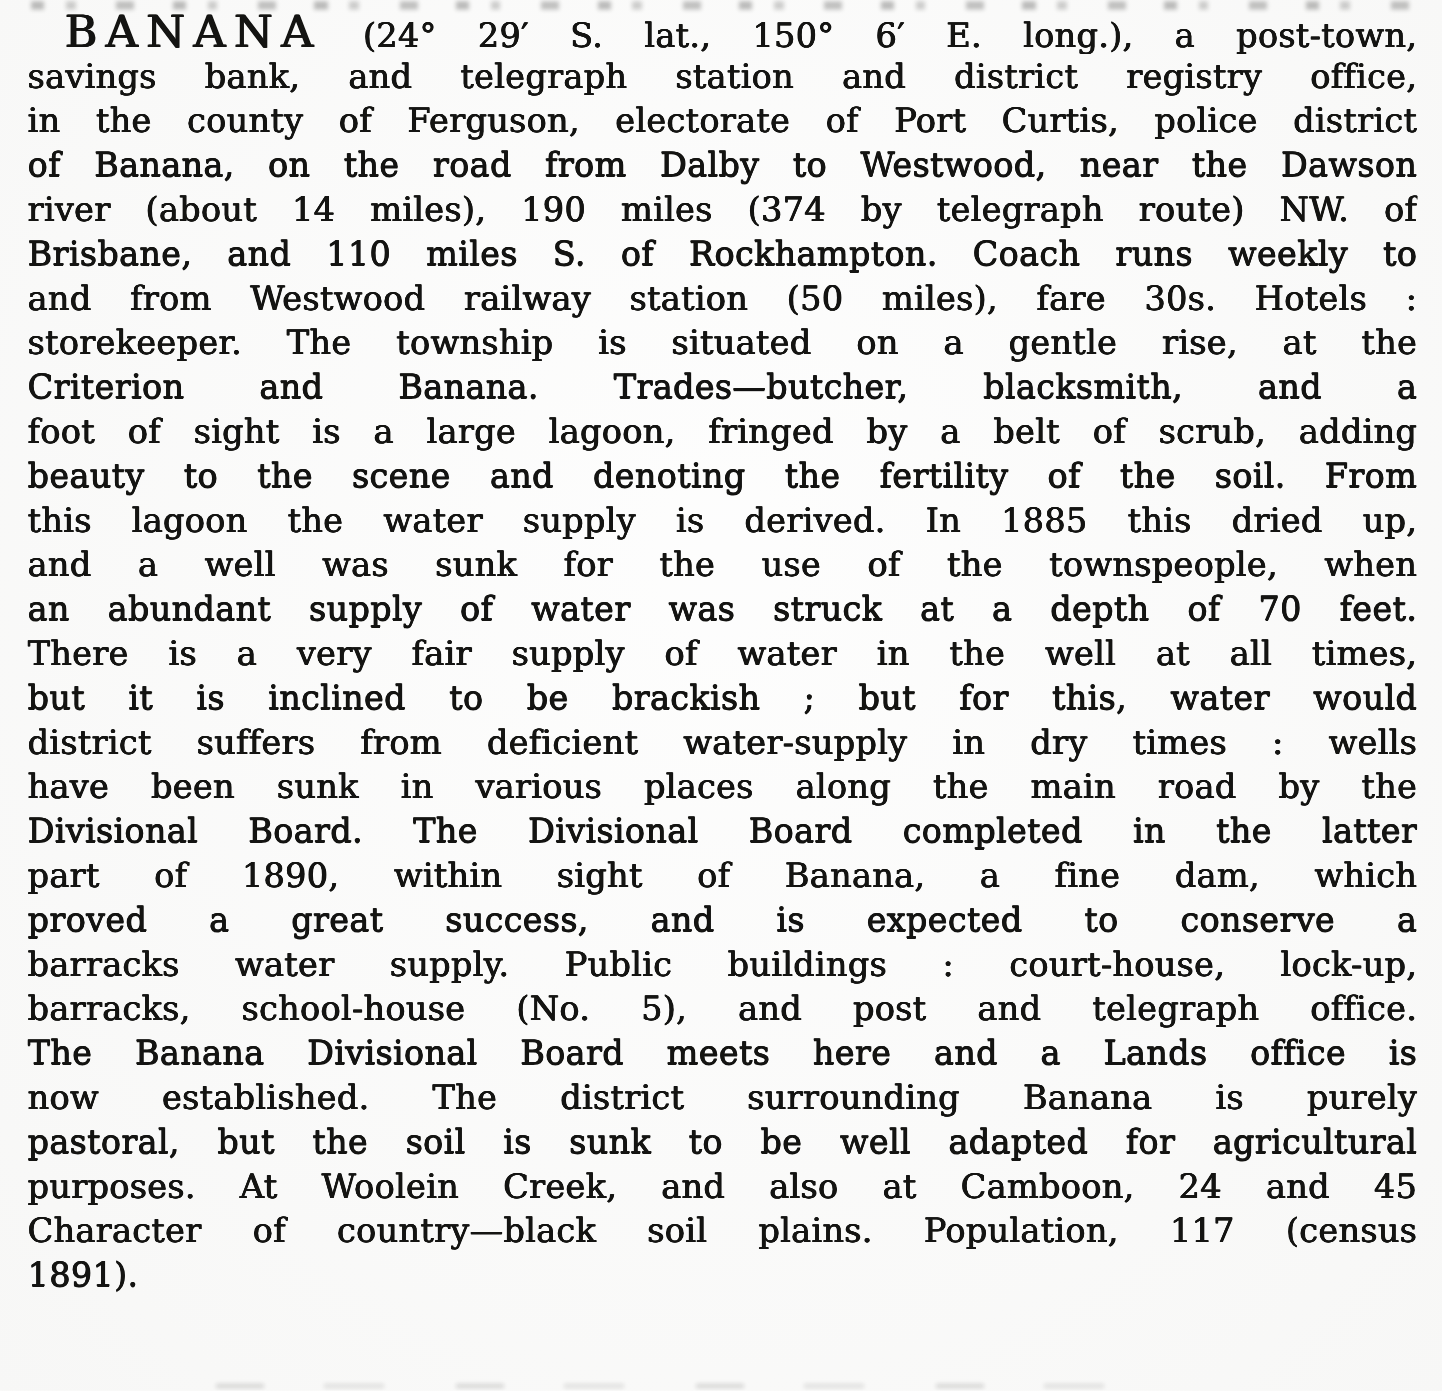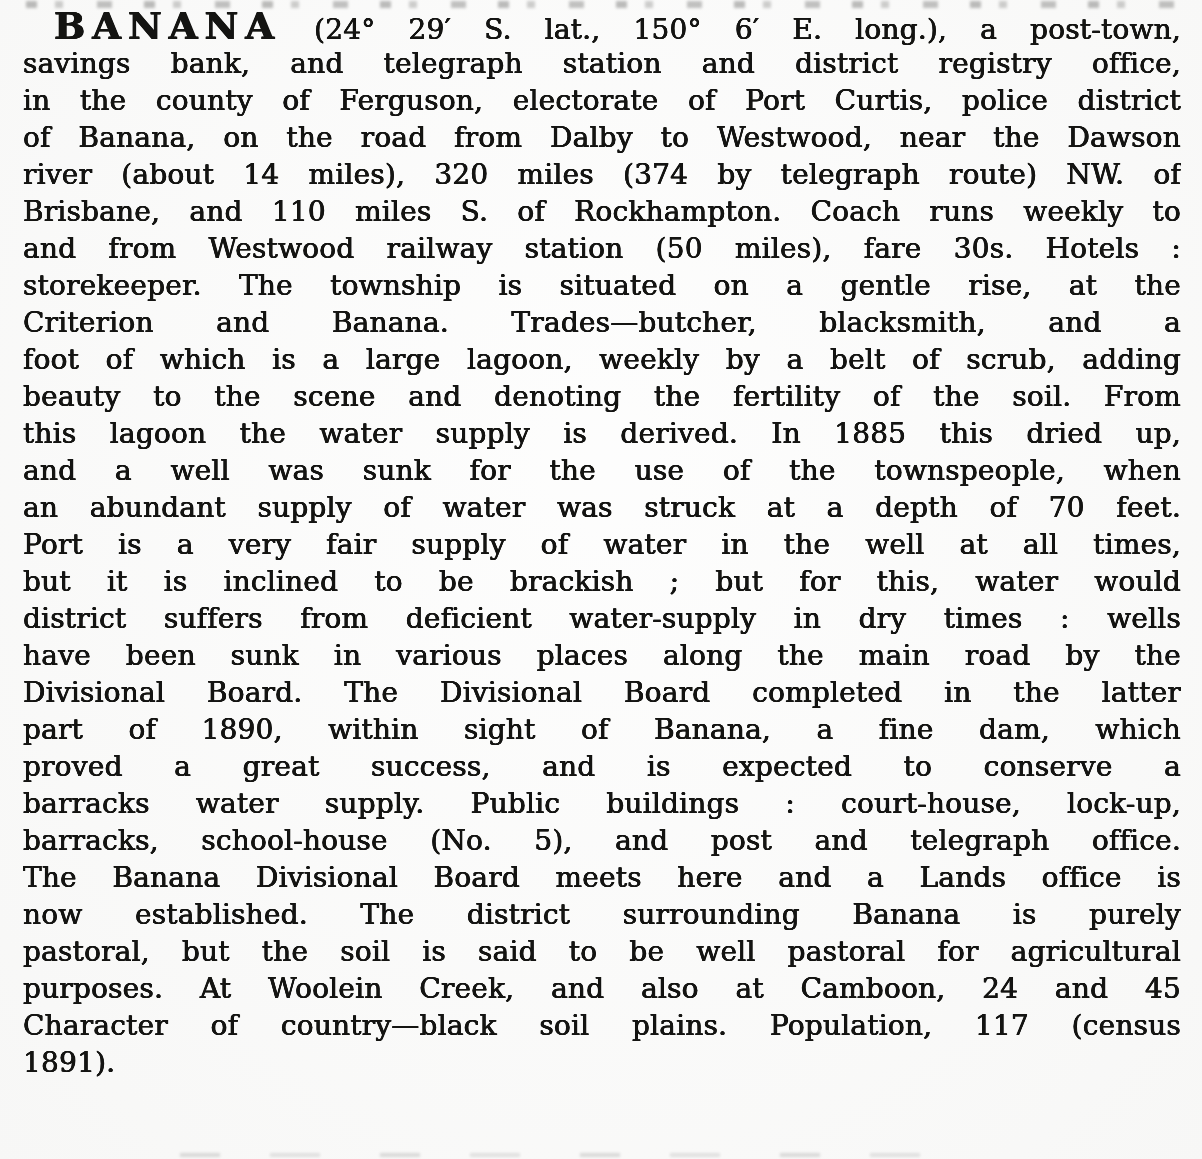--- a/index.html
+++ b/index.html
@@ -31,21 +31,21 @@
     text-align-last: justify;
     letter-spacing: 0.2px;
     word-spacing: 1.5px;
     white-space: normal;
     text-shadow: 0.35px 0 0 currentColor, -0.35px 0 0 currentColor, 0 0.25px 0 currentColor;
   }
   .first-line {
     padding-left: 31px;
   }
   .headword {
-    font-weight: bold;
+    font-weight: normal;
     font-size: 37px;
     letter-spacing: 7px;
     text-shadow: 0.6px 0 0 currentColor, -0.6px 0 0 currentColor, 0 0.4px 0 currentColor;
   }
   .last-line {
     text-align: center;
     text-align-last: left;
   }
   
   .artifact-top {
@@ -75,41 +75,41 @@
   <div class="artifact-top"></div>
 
   <div class="line first-line">
     <span class="headword">BANANA</span>
     <span>(24° 29′ S. lat., 150° 6′ E. long.), a post-town,</span>
   </div>
 
   <div class="line">savings bank, and telegraph station and district registry office,</div>
   <div class="line">in the county of Ferguson, electorate of Port Curtis, police district</div>
   <div class="line">of Banana, on the road from Dalby to Westwood, near the Dawson</div>
-  <div class="line">river (about 14 miles), 320 miles (374 by telegraph route) NW. of</div>
+  <div class="line">river (about 14 miles), 190 miles (374 by telegraph route) NW. of</div>
   <div class="line">Brisbane, and 110 miles S. of Rockhampton. Coach runs weekly to</div>
   <div class="line">and from Westwood railway station (50 miles), fare 30s. Hotels :</div>
   <div class="line">storekeeper. The township is situated on a gentle rise, at the</div>
   <div class="line">Criterion and Banana. Trades—butcher, blacksmith, and a</div>
-  <div class="line">foot of which is a large lagoon, weekly by a belt of scrub, adding</div>
+  <div class="line">foot of sight is a large lagoon, fringed by a belt of scrub, adding</div>
   <div class="line">beauty to the scene and denoting the fertility of the soil. From</div>
   <div class="line">this lagoon the water supply is derived. In 1885 this dried up,</div>
   <div class="line">and a well was sunk for the use of the townspeople, when</div>
   <div class="line">an abundant supply of water was struck at a depth of 70 feet.</div>
-  <div class="line">Port is a very fair supply of water in the well at all times,</div>
+  <div class="line">There is a very fair supply of water in the well at all times,</div>
   <div class="line">but it is inclined to be brackish ; but for this, water would</div>
   <div class="line">district suffers from deficient water-supply in dry times : wells</div>
   <div class="line">have been sunk in various places along the main road by the</div>
   <div class="line">Divisional Board. The Divisional Board completed in the latter</div>
   <div class="line">part of 1890, within sight of Banana, a fine dam, which</div>
   <div class="line">proved a great success, and is expected to conserve a</div>
   <div class="line">barracks water supply. Public buildings : court-house, lock-up,</div>
   <div class="line">barracks, school-house (No. 5), and post and telegraph office.</div>
   <div class="line">The Banana Divisional Board meets here and a Lands office is</div>
   <div class="line">now established. The district surrounding Banana is purely</div>
-  <div class="line">pastoral, but the soil is said to be well pastoral for agricultural</div>
+  <div class="line">pastoral, but the soil is sunk to be well adapted for agricultural</div>
   <div class="line">purposes. At Woolein Creek, and also at Camboon, 24 and 45</div>
   <div class="line">Character of country—black soil plains. Population, 117 (census</div>
 
   <div class="line last-line">1891).</div>
 
   <div class="artifact-bottom"></div>
 </div>
 
 </body></html>

